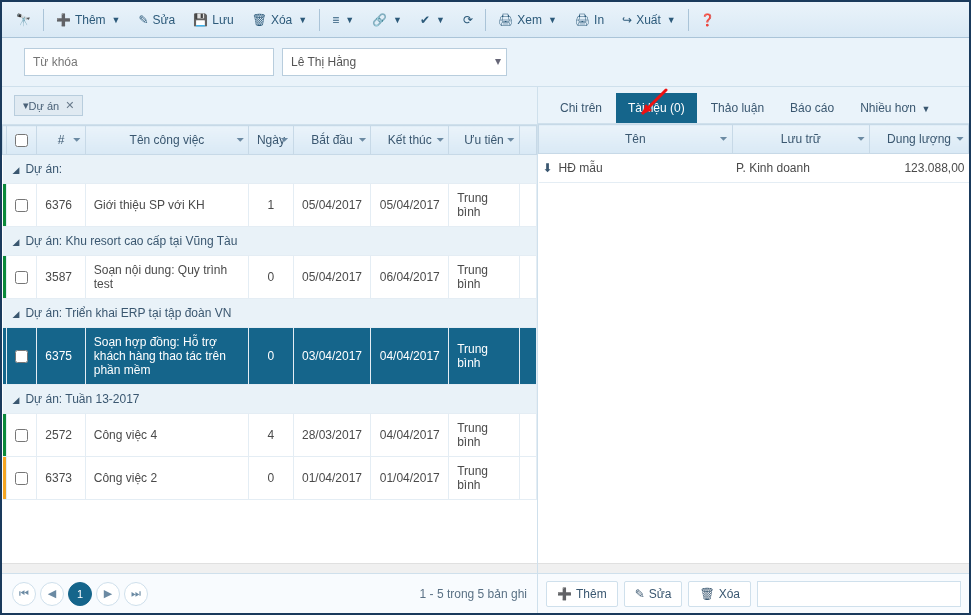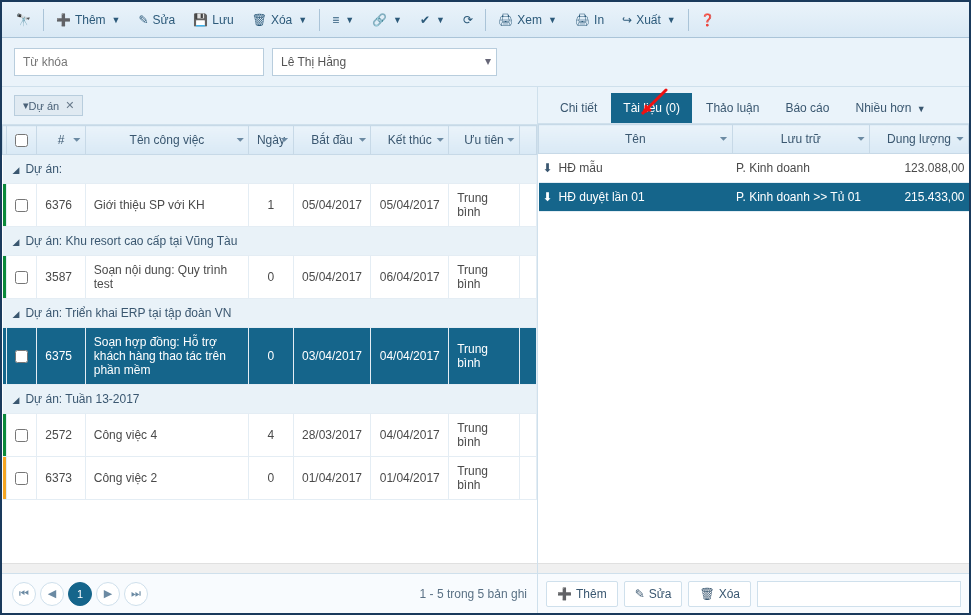--- a/index.html
+++ b/index.html
@@ -8,21 +8,21 @@
 
 
 .toolbar { display: flex; align-items: center; height: 36px; background: linear-gradient(#eaf3fa,#d9e9f5); border-bottom: 1px solid #aac4d8; padding: 0 6px; gap: 2px; }
 .tb-btn { display: flex; align-items: center; gap: 4px; padding: 4px 8px; border: none; background: transparent; color: #2c5a7a; cursor: pointer; font-size: 12px; }
 .tb-sep { width: 1px; height: 22px; background: #aac4d8; margin: 0 2px; }
 .caret { font-size: 9px; color: #2c5a7a; margin-left: 2px; }
 
 
 .filterbar { display: flex; gap: 8px; padding: 10px 12px; background: #eaf3fa; border-bottom: 1px solid #cfe0ec; }
 .filter-input { height: 28px; padding: 0 8px; border: 1px solid #b8cddd; background: #fff; font-size: 12px; color: #555; }
-.filter-input.fw { flex: 1; }
+.filter-input.fw { flex: 1; margin-left: 10px; }
 .filter-dd { flex: 0 0 225px; position: relative; }
 .filter-dd input { width: 100%; }
 .filter-dd .dd-caret { position: absolute; right: 6px; top: 6px; color: #667; }
 
 
 .main { flex: 1; display: flex; min-height: 0; }
 .left { flex: 0 0 536px; display: flex; flex-direction: column; border-right: 1px solid #cfe0ec; background: #fff; min-width: 0; }
 .right { flex: 1; display: flex; flex-direction: column; background: #fff; }
 
 
@@ -269,21 +269,21 @@
         <button class="pg-btn active">1</button>
         <button class="pg-btn">▶</button>
         <button class="pg-btn">⏭</button>
         <span class="pager-info">1 - 5 trong 5 bản ghi</span>
       </div>
     </div>
 
     <div class="right">
       <div class="tabs-wrap">
         <div class="tabs">
-          <button class="tab">Chi tiết</button>
+          <button class="tab">Chi trên</button>
           <button class="tab active">Tài liệu (0)</button>
           <button class="tab">Thảo luận</button>
           <button class="tab">Báo cáo</button>
           <button class="tab"><span>Nhiều hơn</span> <span class="caret">▼</span></button>
         </div>
       </div>
 
       <div style="flex:1; overflow:auto">
         <table class="rgrid">
           <thead>
@@ -291,25 +291,20 @@
               <th style="width:45%"><span>Tên</span><span class="filter-ico">⏷</span></th>
               <th style="width:32%"><span>Lưu trữ</span><span class="filter-ico">⏷</span></th>
               <th style="width:23%"><span>Dung lượng</span><span class="filter-ico">⏷</span></th>
             </tr>
           </thead>
           <tbody id="rgrid-body">
               <tr>
                 <td><span class="dl-ico">⬇</span>HĐ mẫu</td>
                 <td>P. Kinh doanh</td>
                 <td class="num">123.088,00</td>
-              </tr>
-              <tr class="r-selected">
-                <td><span class="dl-ico">⬇</span>HĐ duyệt lần 01</td>
-                <td>P. Kinh doanh &gt;&gt; Tủ 01</td>
-                <td class="num">215.433,00</td>
               </tr>
             </tbody>
         </table>
       </div>
 
       <div class="hscroll"></div>
 
       <div class="rfoot">
         <button class="rfoot-btn">
             <span>➕</span>

